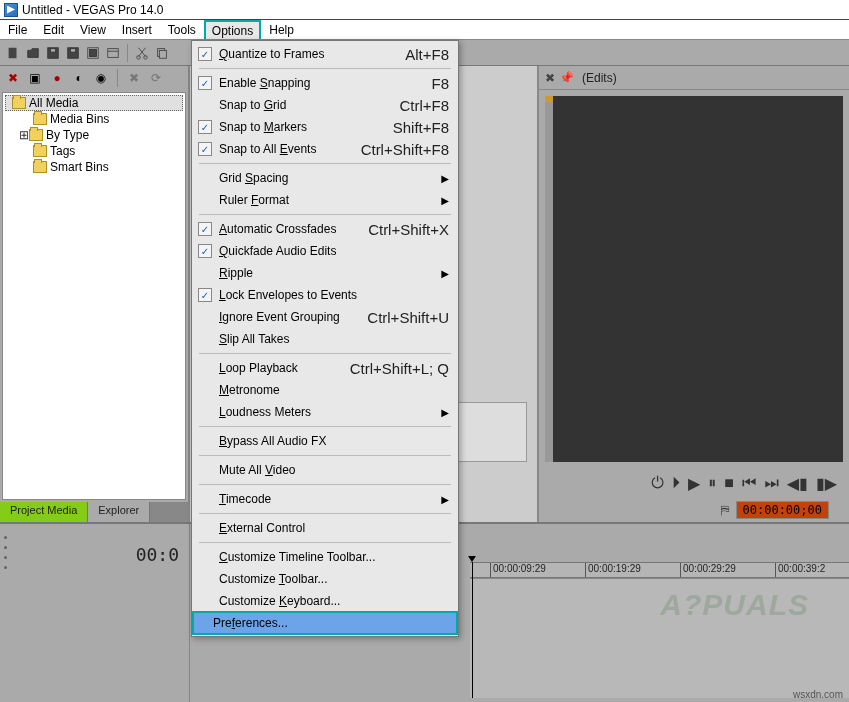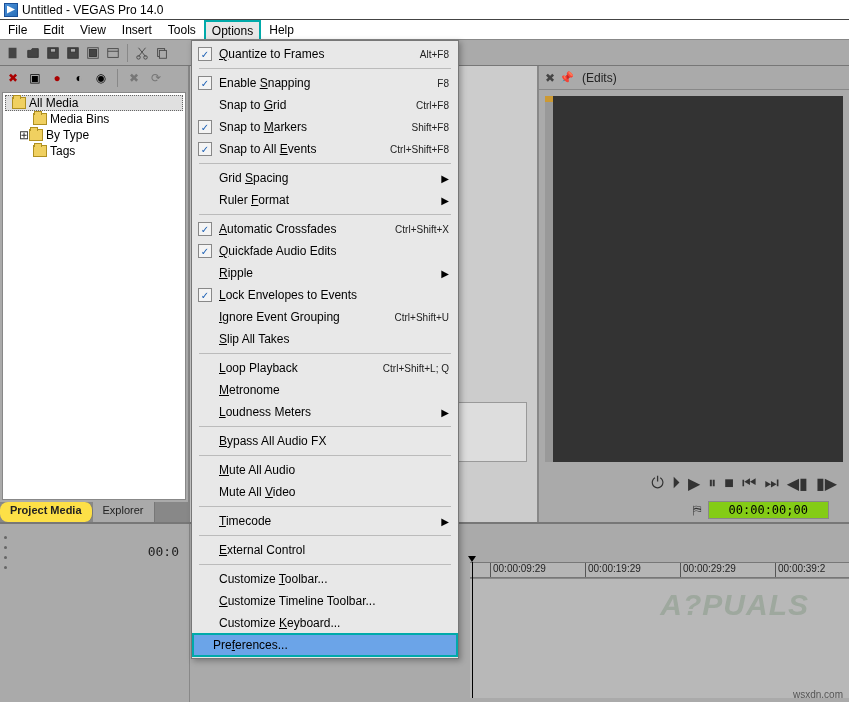--- a/index.html
+++ b/index.html
@@ -35,55 +35,55 @@
 .tree-node { display: flex; align-items: center; height: 16px; padding-left: 6px; }
 .tree-node.sel { background: #e0e0e0; border: 1px dotted #666; }
 .folder-ico { width: 14px; height: 12px; background: #f0d060; border: 1px solid #b09020; margin-right: 3px; position: relative; }
 .folder-ico::before { content: ''; position: absolute; top: -3px; left: 0; width: 6px; height: 3px; background: #f0d060; border: 1px solid #b09020; border-bottom: none; }
 .indent1 { padding-left: 28px; }
 .expand { width: 10px; text-align: center; color: #333; margin-left: -14px; }
 
 
 .panel-tabs { display: flex; height: 20px; background: #888; }
 .ptab { padding: 2px 10px; background: #aaa; border-right: 1px solid #777; font-size: 11px; color: #222; }
-.ptab.active { background: #fde047; font-weight: bold; border-radius: 8px; }
+.ptab.active { background: #84cc16; font-weight: normal; }
 
 
 .mid-box { position: absolute; right: 10px; bottom: 60px; width: 80px; height: 60px; border: 1px solid #999; background: #ddd; }
 
 
 .preview-top { height: 24px; display: flex; align-items: center; padding: 0 6px; gap: 4px; border-bottom: 1px solid #888; }
 .close-x { color: #444; font-size: 12px; }
 .pin { color: #444; }
 .none-label { color: #222; margin-left: 4px; }
 .preview-body { flex: 1; background: #333; margin: 6px; position: relative; border-left: 8px solid #999; }
 .preview-body::before { content: ''; position: absolute; left: -8px; top: 0; width: 8px; height: 6px; background: #cc9933; }
 .transport { height: 30px; display: flex; align-items: center; justify-content: flex-end; gap: 8px; padding-right: 12px; }
 .tbtn { color: #333; font-size: 16px; }
 .timecode-box { height: 24px; display: flex; align-items: center; justify-content: flex-end; padding-right: 20px; gap: 6px; }
 .tc-ico { color: #333; }
-.tc-val { background: #84cc16; border: 1px solid #888; padding: 1px 20px; font-family: monospace; color: #000; }
+.tc-val { background: #c2410c; border: 1px solid #888; padding: 1px 6px; font-family: monospace; color: #000; }
 
 
 .timeline-wrap { background: #aaa; height: 180px; border-top: 2px solid #777; position: relative; }
 .track-header { position: absolute; left: 0; top: 0; width: 190px; height: 100%; background: #aaa; border-right: 1px solid #888; }
-.th-time { position: absolute; right: 10px; top: 20px; font-family: monospace; font-size: 13px; color: #222; }
+.th-time { position: absolute; right: 10px; top: 20px; font-family: monospace; font-size: 18px; color: #222; }
 .dots { position: absolute; left: 4px; top: 8px; width: 6px; height: 40px; display: flex; flex-direction: column; justify-content: space-around; }
 .dots span { width: 3px; height: 3px; background: #666; border-radius: 50%; }
 .ruler { position: absolute; left: 470px; right: 0; top: 38px; height: 16px; border-top: 1px solid #777; border-bottom: 1px solid #777; background: #b5b5b5; }
 .ruler-mark { position: absolute; top: 0; font-size: 10px; color: #222; border-left: 1px solid #555; height: 100%; padding-left: 2px; }
 .track-lane { position: absolute; left: 470px; right: 0; top: 54px; bottom: 4px; background: #b8b8b8; border-top: 1px solid #888; }
 .playhead { position: absolute; left: 472px; top: 38px; bottom: 4px; width: 1px; background: #000; }
 .playhead::before { content: ''; position: absolute; top: -6px; left: -4px; width: 0; height: 0; border-left: 4px solid transparent; border-right: 4px solid transparent; border-top: 6px solid #000; }
 
 
 .dropdown { position: absolute; left: 191px; top: 40px; width: 268px; background: #e8e8e8; border: 1px solid #777; box-shadow: 2px 2px 6px rgba(0,0,0,0.3); z-index: 100; padding: 2px 1px; }
 .dd-item { height: 22px; display: flex; align-items: center; padding: 0 8px 0 26px; position: relative; color: #000; }
 .dd-item .chk { position: absolute; left: 5px; width: 14px; height: 14px; border: 1px solid #888; background: #f4f4f4; display: flex; align-items: center; justify-content: center; font-size: 10px; color: #1a5fb4; }
-.dd-item .shortcut { margin-left: auto; color: #222; font-size: 10px; }
+.dd-item .shortcut { margin-left: auto; color: #222; font-size: 15px; }
 .dd-item .arrow { margin-left: auto; color: #000; font-size: 10px; }
 .dd-sep { height: 1px; background: #bbb; margin: 3px 6px; }
 .dd-item.hl { background: #6ba4e8; color: #000; outline: 2px solid #0aa; outline-offset: -1px; padding-left: 20px; }
 .dd-item u { text-decoration: underline; }
 
 
 .watermark { position: absolute; right: 40px; bottom: 80px; font-size: 30px; font-weight: bold; color: rgba(80,120,80,0.25); font-style: italic; letter-spacing: 1px; }
 .footer { position: absolute; right: 6px; bottom: 2px; font-size: 10px; color: #555; }
 </style>
 </head>
@@ -178,20 +178,24 @@
           <span>Media Bins</span>
         </div>
         <div class="tree-node indent1">
           <span class="expand">⊞</span>
           <span class="folder-ico"></span>
           <span>By Type</span>
         </div>
         <div class="tree-node indent1">
           <span class="folder-ico"></span>
           <span>Tags</span>
+        </div>
+        <div class="tree-node indent1">
+          <span class="folder-ico"></span>
+          <span>Smart Bins</span>
         </div>
       </div>
     <div class="panel-tabs" id="ptabs">
         <div class="ptab active">Project Media</div>
         <div class="ptab">Explorer</div>
       </div>
   </div>
 
   <div class="mid-panel">
     <div class="mid-box"></div>
@@ -313,40 +317,37 @@
     <div class="dd-item">
       <span><u>L</u>oudness Meters</span>
       <span class="arrow">▶</span>
     </div>
     <div class="dd-sep"></div>
     <div class="dd-item">
       <span><u>B</u>ypass All Audio FX</span>
     </div>
     <div class="dd-sep"></div>
     <div class="dd-item">
-      <span><u>M</u>ute All Audio</span>
-    </div>
-    <div class="dd-item">
       <span>Mute All <u>V</u>ideo</span>
     </div>
     <div class="dd-sep"></div>
     <div class="dd-item">
       <span><u>T</u>imecode</span>
       <span class="arrow">▶</span>
     </div>
     <div class="dd-sep"></div>
     <div class="dd-item">
       <span><u>E</u>xternal Control</span>
     </div>
     <div class="dd-sep"></div>
     <div class="dd-item">
+      <span><u>C</u>ustomize Timeline Toolbar...</span>
+    </div>
+    <div class="dd-item">
       <span>Customize <u>T</u>oolbar...</span>
-    </div>
-    <div class="dd-item">
-      <span><u>C</u>ustomize Timeline Toolbar...</span>
     </div>
     <div class="dd-item">
       <span>Customize <u>K</u>eyboard...</span>
     </div>
     <div class="dd-item hl">
       <span>Pre<u>f</u>erences...</span>
     </div>
   </div>
 
 <div class="watermark">A?PUALS</div>

